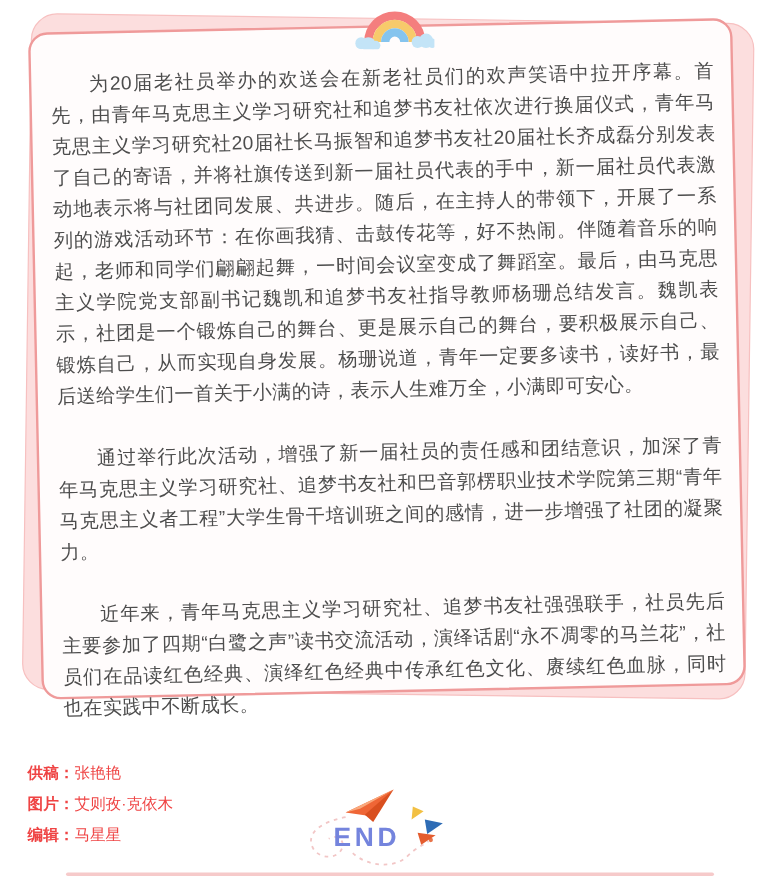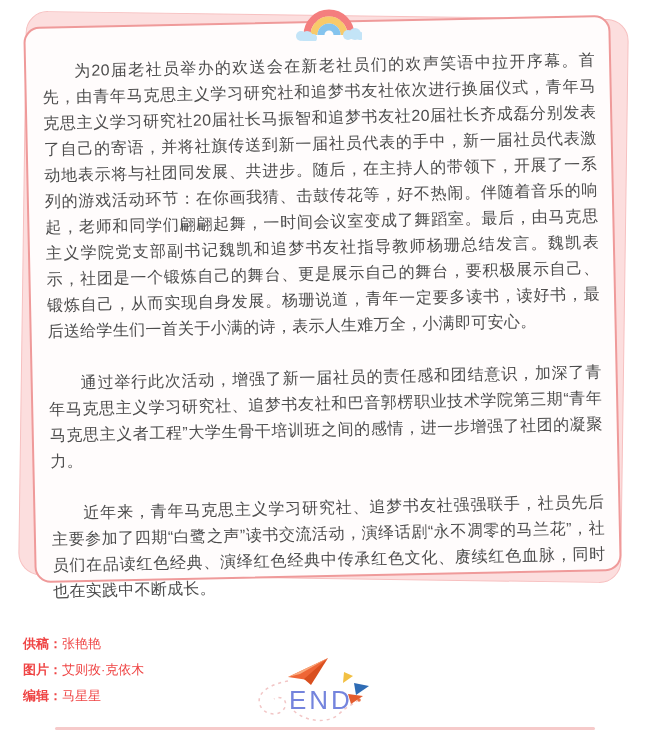--- a/index.html
+++ b/index.html
@@ -63,23 +63,23 @@
   .credits .label { font-weight: bold; }
   .end-group {
     position: absolute;
     left: 238px; top: 655px;
     width: 180px; height: 76px;
     z-index: 1;
   }
   .end-deco { position: absolute; left: 0; top: 0; }
   .end-text {
     position: absolute;
-    left: 51px; top: 30px;
-    font-size: 26px;
-    font-weight: 400;
+    left: 40px; top: 30px;
+    font-size: 22px;
+    font-weight: 700;
     letter-spacing: 3px;
     color: #7484dd;
   }
   .bottom-divider {
     position: absolute;
     left: 55px; top: 727px;
     width: 540px; height: 3px;
     background: #f6caca;
     border-radius: 3px;
     z-index: 0;

